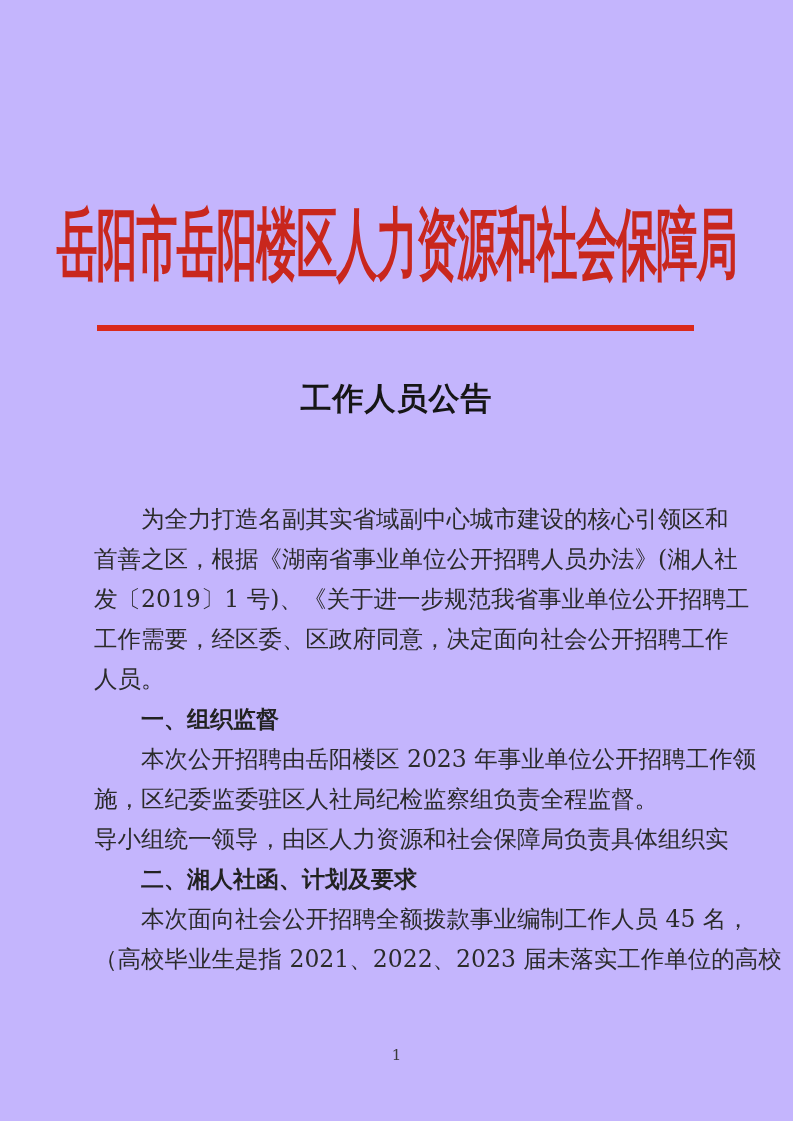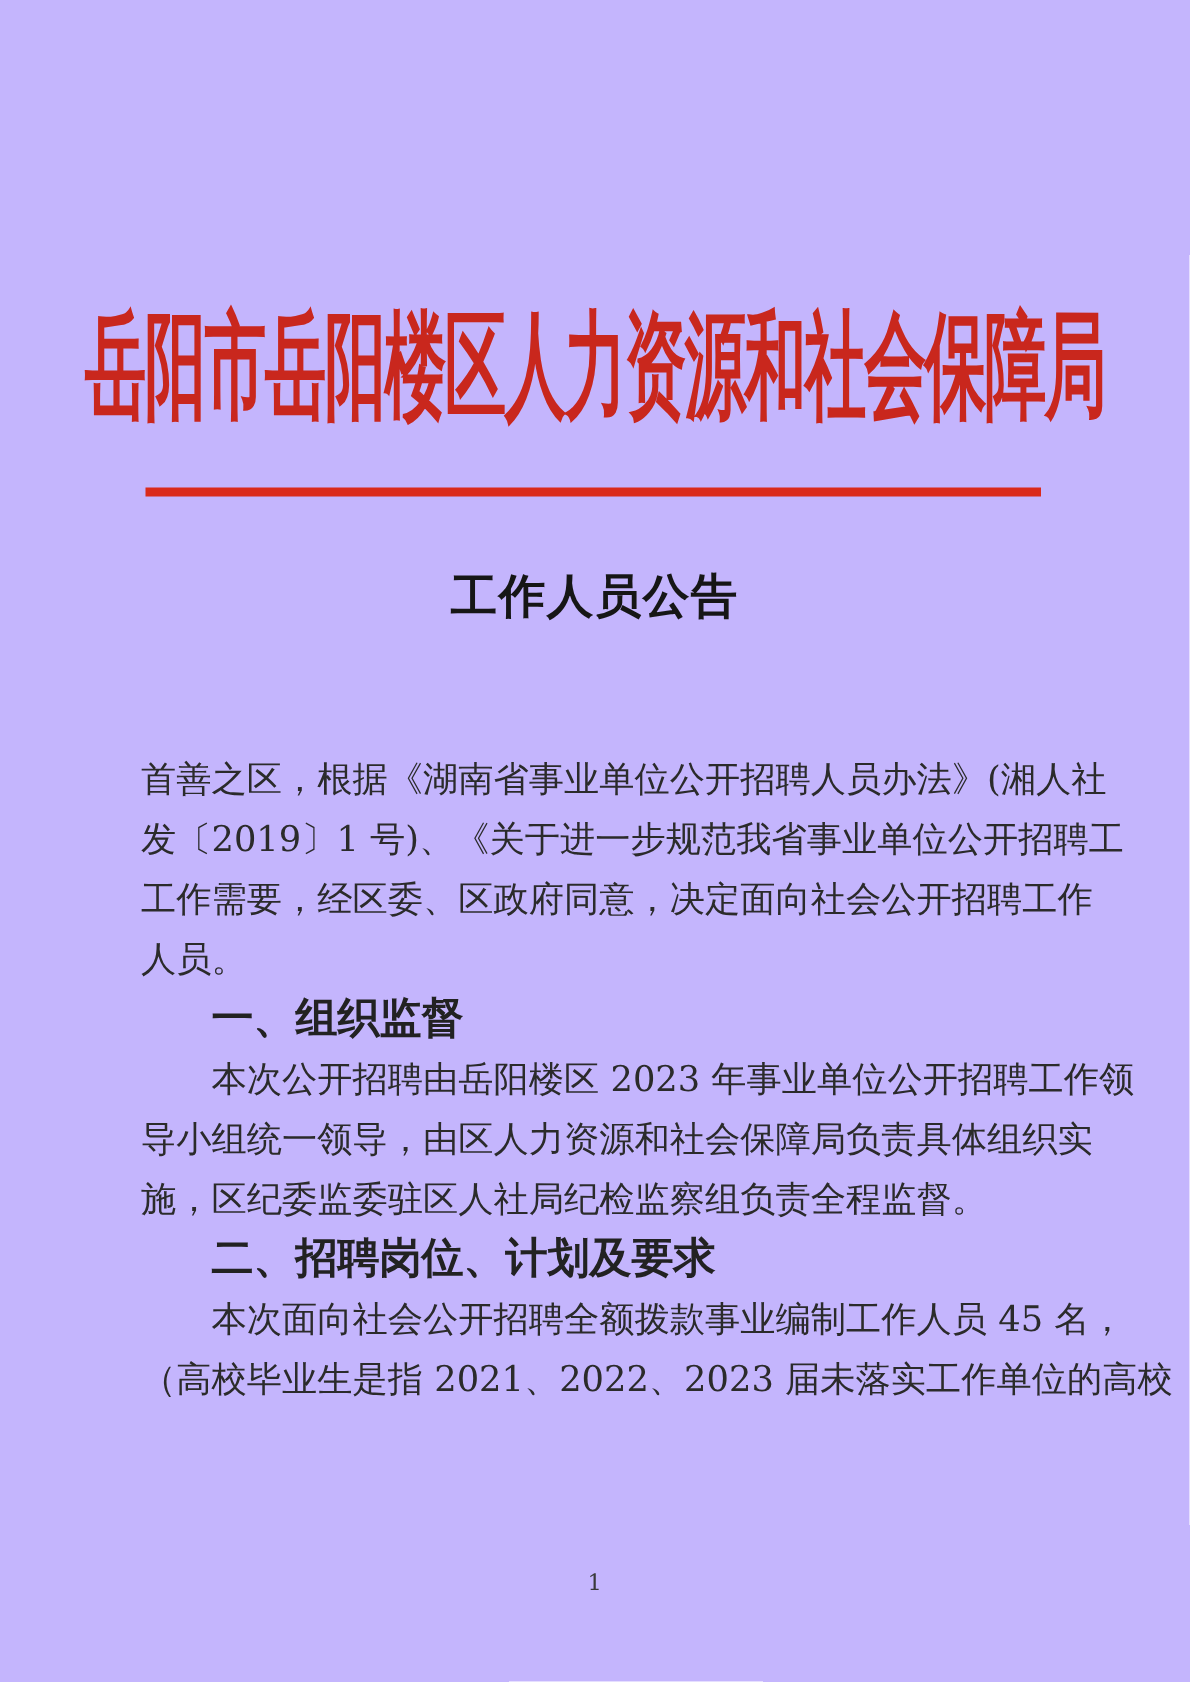--- a/index.html
+++ b/index.html
@@ -64,21 +64,21 @@
   }
   .just {
     text-align: justify;
     text-align-last: justify;
     text-justify: inter-character;
   }
   .indent { padding-left: 47px; }
   .heading {
     font-family: "DejaVu Sans", "Liberation Sans", sans-serif;
     font-weight: bold;
-    font-size: 28px;
+    font-size: 23px;
     color: #222222;
     padding-left: 47px;
   }
   .page-number {
     position: absolute;
     left: 0;
     top: 1046px;
     width: 100%;
     text-align: center;
     font-size: 15px;
@@ -94,32 +94,33 @@
   <div class="org-header">岳阳市岳阳楼区人力资源和社会保障局</div>
 
   <div class="red-rule"></div>
 
   <div class="doc-title">
     <div>工作人员公告</div>
   </div>
 
   <div class="body-text">
 
+    <div class="line just indent">为全力打造名副其实省域副中心城市建设的核心引领区和</div>
     <div class="line just">首善之区，根据《湖南省事业单位公开招聘人员办法》(湘人社</div>
     <div class="line just">发〔2019〕1 号)、《关于进一步规范我省事业单位公开招聘工</div>
     <div class="line just">工作需要，经区委、区政府同意，决定面向社会公开招聘工作</div>
     <div class="line">人员。</div>
 
     <div class="line heading">一、组织监督</div>
 
     <div class="line just indent">本次公开招聘由岳阳楼区 2023 年事业单位公开招聘工作领</div>
+    <div class="line">施，区纪委监委驻区人社局纪检监察组负责全程监督。</div>
     <div class="line just">导小组统一领导，由区人力资源和社会保障局负责具体组织实</div>
-    <div class="line">施，区纪委监委驻区人社局纪检监察组负责全程监督。</div>
 
-    <div class="line heading">二、招聘岗位、计划及要求</div>
+    <div class="line heading">二、湘人社函、计划及要求</div>
 
     <div class="line just indent">本次面向社会公开招聘全额拨款事业编制工作人员 45 名，</div>
     <div class="line just">（高校毕业生是指 2021、2022、2023 届未落实工作单位的高校</div>
 
   </div>
 
   <div class="page-number">1</div>
 
 </div>
 

